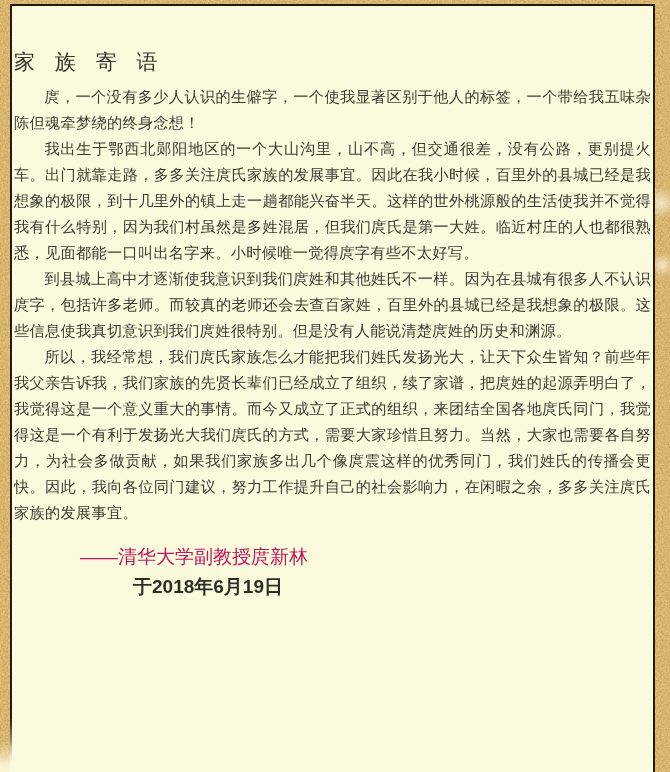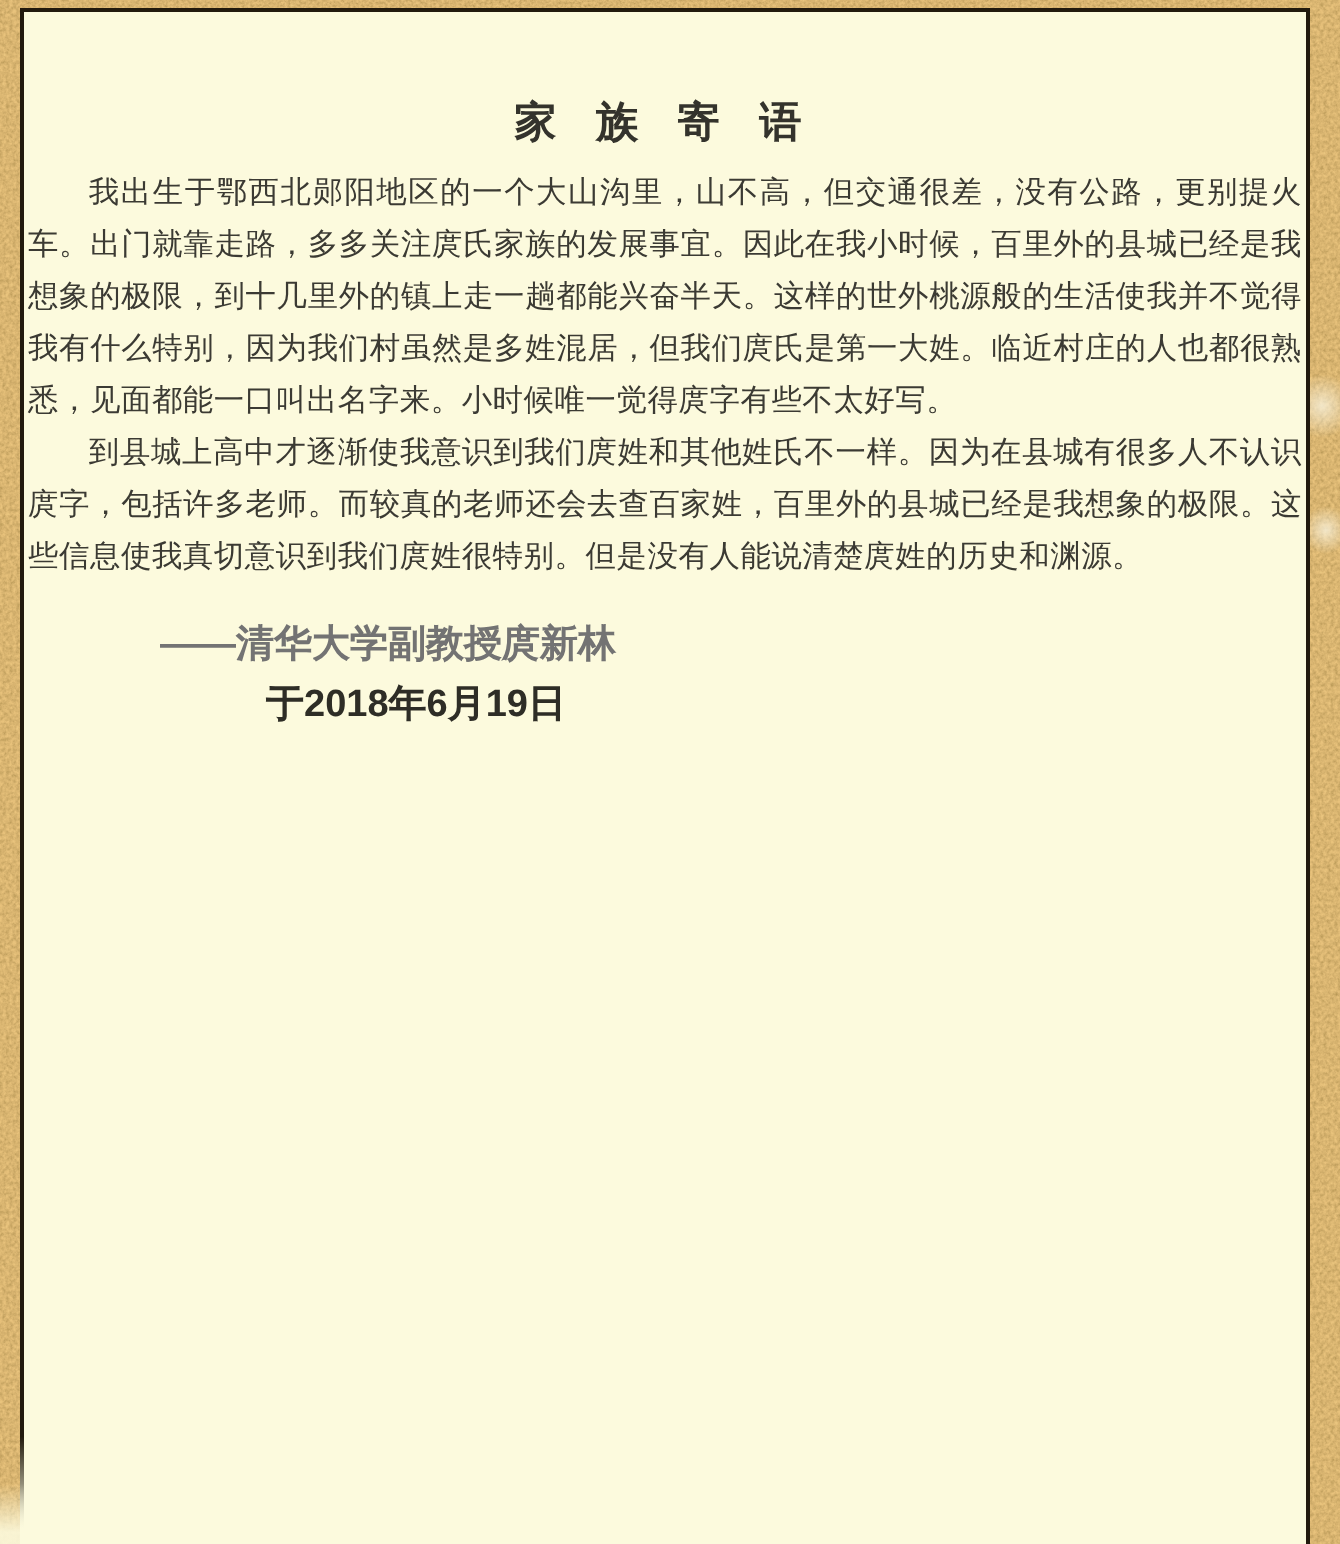--- a/index.html
+++ b/index.html
@@ -44,42 +44,42 @@
   .smudge-2 { right: -4px; top: 252px; width: 22px; height: 26px; }
 
   
   .content {
     position: absolute;
     top: 6px; left: 14px; right: 19px; bottom: 0;
     color: #3b3a33;
   }
   .title {
     margin: 44px 0 10px 0;
-    text-align: center;
+    text-align: left;
     font-size: 21px;
     line-height: 24px;
-    font-weight: bold;
+    font-weight: normal;
     letter-spacing: 7px;
     color: #34332c;
   }
   .para {
     margin: 0;
     font-size: 15.2px;
     line-height: 26px;
     text-align: justify;
     text-indent: 2em;
     letter-spacing: 0.3px;
   }
   .signature {
     margin: 18px 0 0 0;
     padding-left: 66px;
     font-size: 19px;
     line-height: 26px;
-    font-weight: bold;
-    color: #737373;
+    font-weight: normal;
+    color: #be185d;
   }
   .date {
     margin: 4px 0 0 0;
     padding-left: 119px;
     font-size: 19px;
     line-height: 26px;
     font-weight: bold;
     color: #2e2d26;
   }
 </style>
@@ -119,17 +119,19 @@
   <div class="smudge smudge-2"></div>
 </div>
 
 <div class="line-top"></div>
 <div class="line-left"></div>
 <div class="line-right"></div>
 <div class="fade-bottom-left"></div>
 
 <div class="content">
   <h1 class="title">家 族 寄 语</h1>
+  <p class="para">庹，一个没有多少人认识的生僻字，一个使我显著区别于他人的标签，一个带给我五味杂陈但魂牵梦绕的终身念想！</p>
   <p class="para">我出生于鄂西北郧阳地区的一个大山沟里，山不高，但交通很差，没有公路，更别提火车。出门就靠走路，多多关注庹氏家族的发展事宜。因此在我小时候，百里外的县城已经是我想象的极限，到十几里外的镇上走一趟都能兴奋半天。这样的世外桃源般的生活使我并不觉得我有什么特别，因为我们村虽然是多姓混居，但我们庹氏是第一大姓。临近村庄的人也都很熟悉，见面都能一口叫出名字来。小时候唯一觉得庹字有些不太好写。</p>
   <p class="para">到县城上高中才逐渐使我意识到我们庹姓和其他姓氏不一样。因为在县城有很多人不认识庹字，包括许多老师。而较真的老师还会去查百家姓，百里外的县城已经是我想象的极限。这些信息使我真切意识到我们庹姓很特别。但是没有人能说清楚庹姓的历史和渊源。</p>
+  <p class="para">所以，我经常想，我们庹氏家族怎么才能把我们姓氏发扬光大，让天下众生皆知？前些年我父亲告诉我，我们家族的先贤长辈们已经成立了组织，续了家谱，把庹姓的起源弄明白了，我觉得这是一个意义重大的事情。而今又成立了正式的组织，来团结全国各地庹氏同门，我觉得这是一个有利于发扬光大我们庹氏的方式，需要大家珍惜且努力。当然，大家也需要各自努力，为社会多做贡献，如果我们家族多出几个像庹震这样的优秀同门，我们姓氏的传播会更快。因此，我向各位同门建议，努力工作提升自己的社会影响力，在闲暇之余，多多关注庹氏家族的发展事宜。</p>
   <p class="signature">——清华大学副教授庹新林</p>
   <p class="date">于2018年6月19日</p>
 </div>
 
 </body></html>

